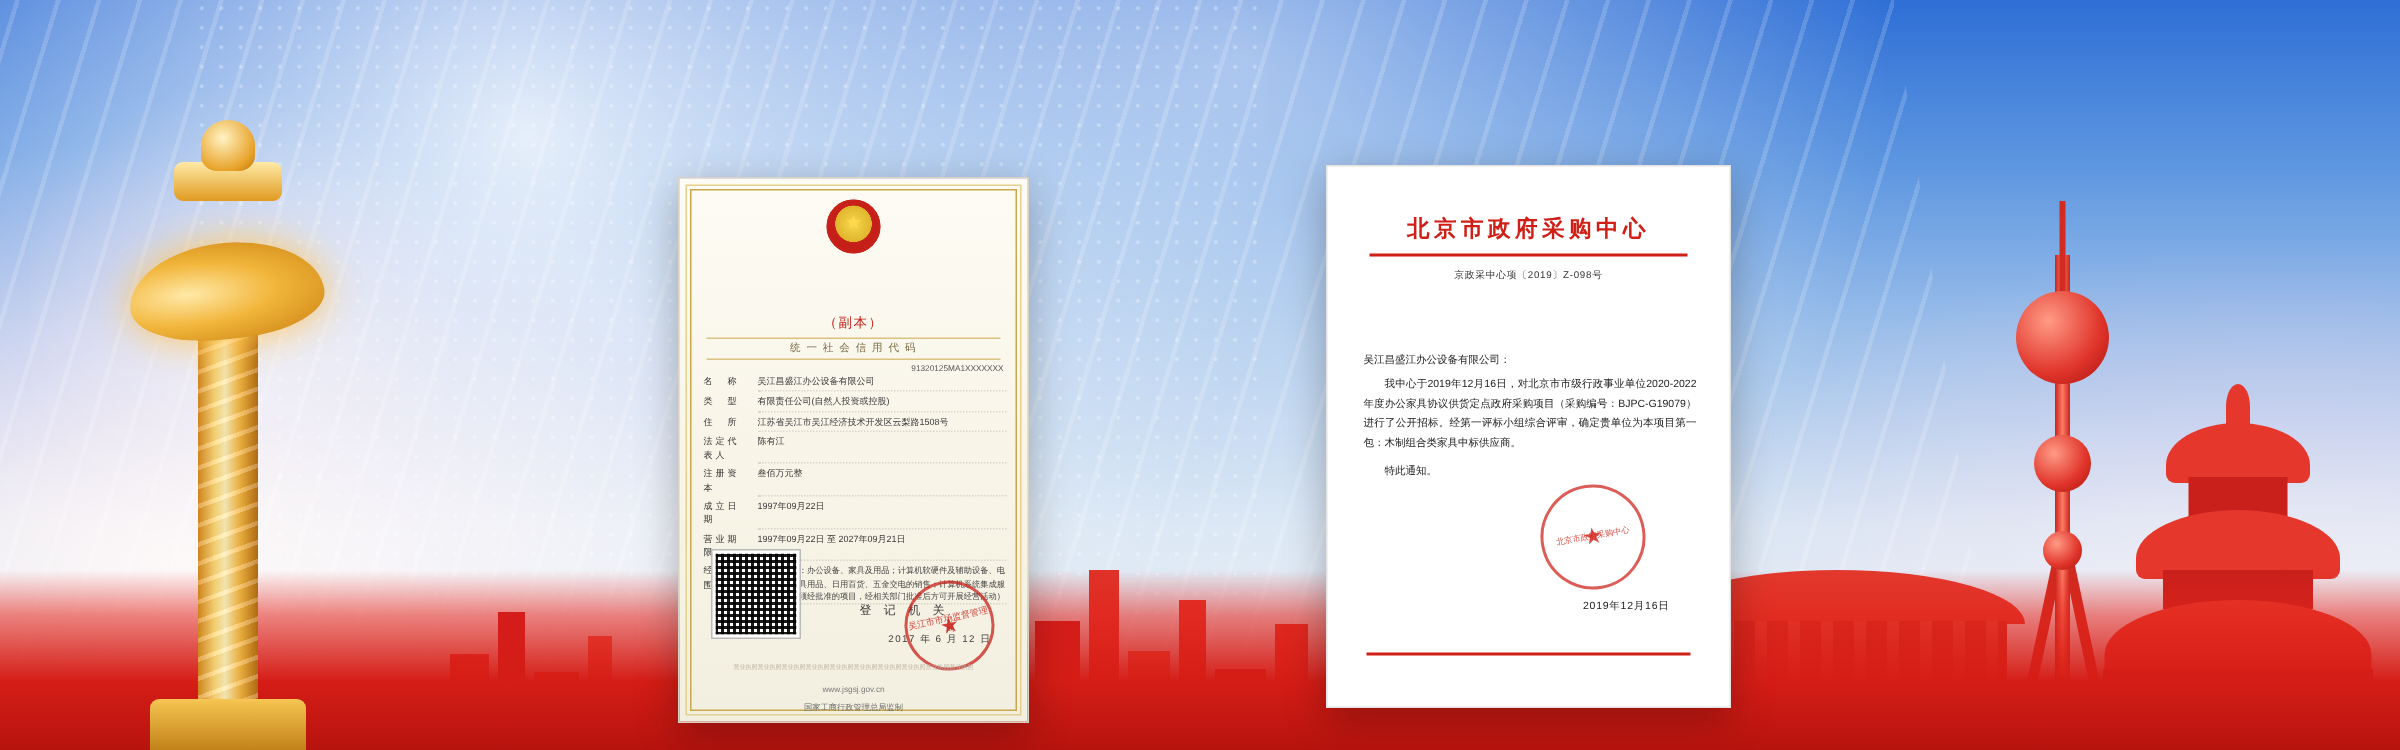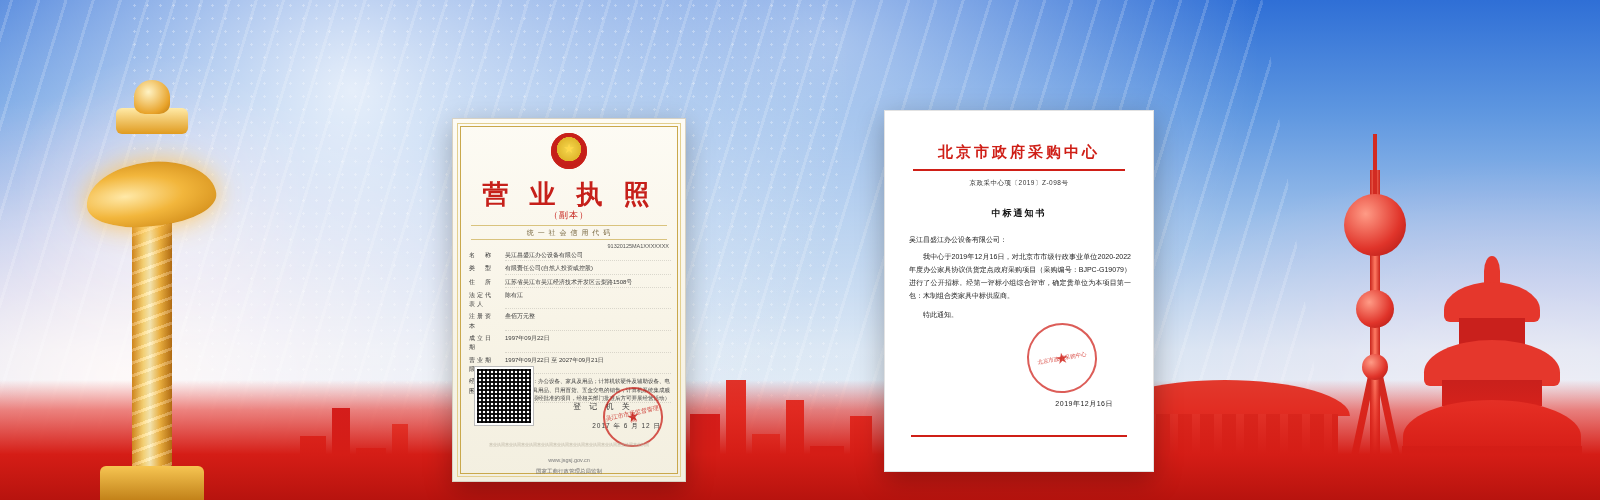--- a/index.html
+++ b/index.html
@@ -571,24 +571,20 @@
     <div class="pillar-base"></div>
   </div>
 
   <div class="doc lic">
     <div class="lic-inner"></div>
 
     <div class="lic-emblem">
       <span class="star">★</span>
     </div>
 
-    <div class="lic-title">
-      <span>营 业 执</span>
-      <span>照</span>
-    </div>
     <div class="lic-sub">（副本）</div>
     <div class="lic-band">统 一 社 会 信 用 代 码</div>
     <div class="lic-code">91320125MA1XXXXXXX</div>
 
     <div class="lic-fields">
       <div class="lic-row">
         <span class="k">名　称</span>
         <span class="v">吴江昌盛江办公设备有限公司</span>
       </div>
       <div class="lic-row">
@@ -632,21 +628,20 @@
 
     <div class="lic-microtext">营业执照营业执照营业执照营业执照营业执照营业执照营业执照营业执照营业执照营业执照</div>
     <div class="lic-foot2">www.jsgsj.gov.cn</div>
     <div class="lic-foot">国家工商行政管理总局监制</div>
   </div>
 
   <div class="doc bid">
     <div class="bid-title">北京市政府采购中心</div>
     <div class="bid-rule"></div>
     <div class="bid-no">京政采中心项〔2019〕Z-098号</div>
-    <div class="bid-head">中标通知书</div>
     <div class="bid-to">吴江昌盛江办公设备有限公司：</div>
 
     <div class="bid-body">
       <p>我中心于2019年12月16日，对北京市市级行政事业单位2020-2022年度办公家具协议供货定点政府采购项目（采购编号：BJPC-G19079）进行了公开招标。经第一评标小组综合评审，确定贵单位为本项目第一包：木制组合类家具中标供应商。</p>
       <p>特此通知。</p>
     </div>
 
     <div class="bid-seal">
       <span>北京市政府采购中心</span>
       <span class="s-star">★</span>

